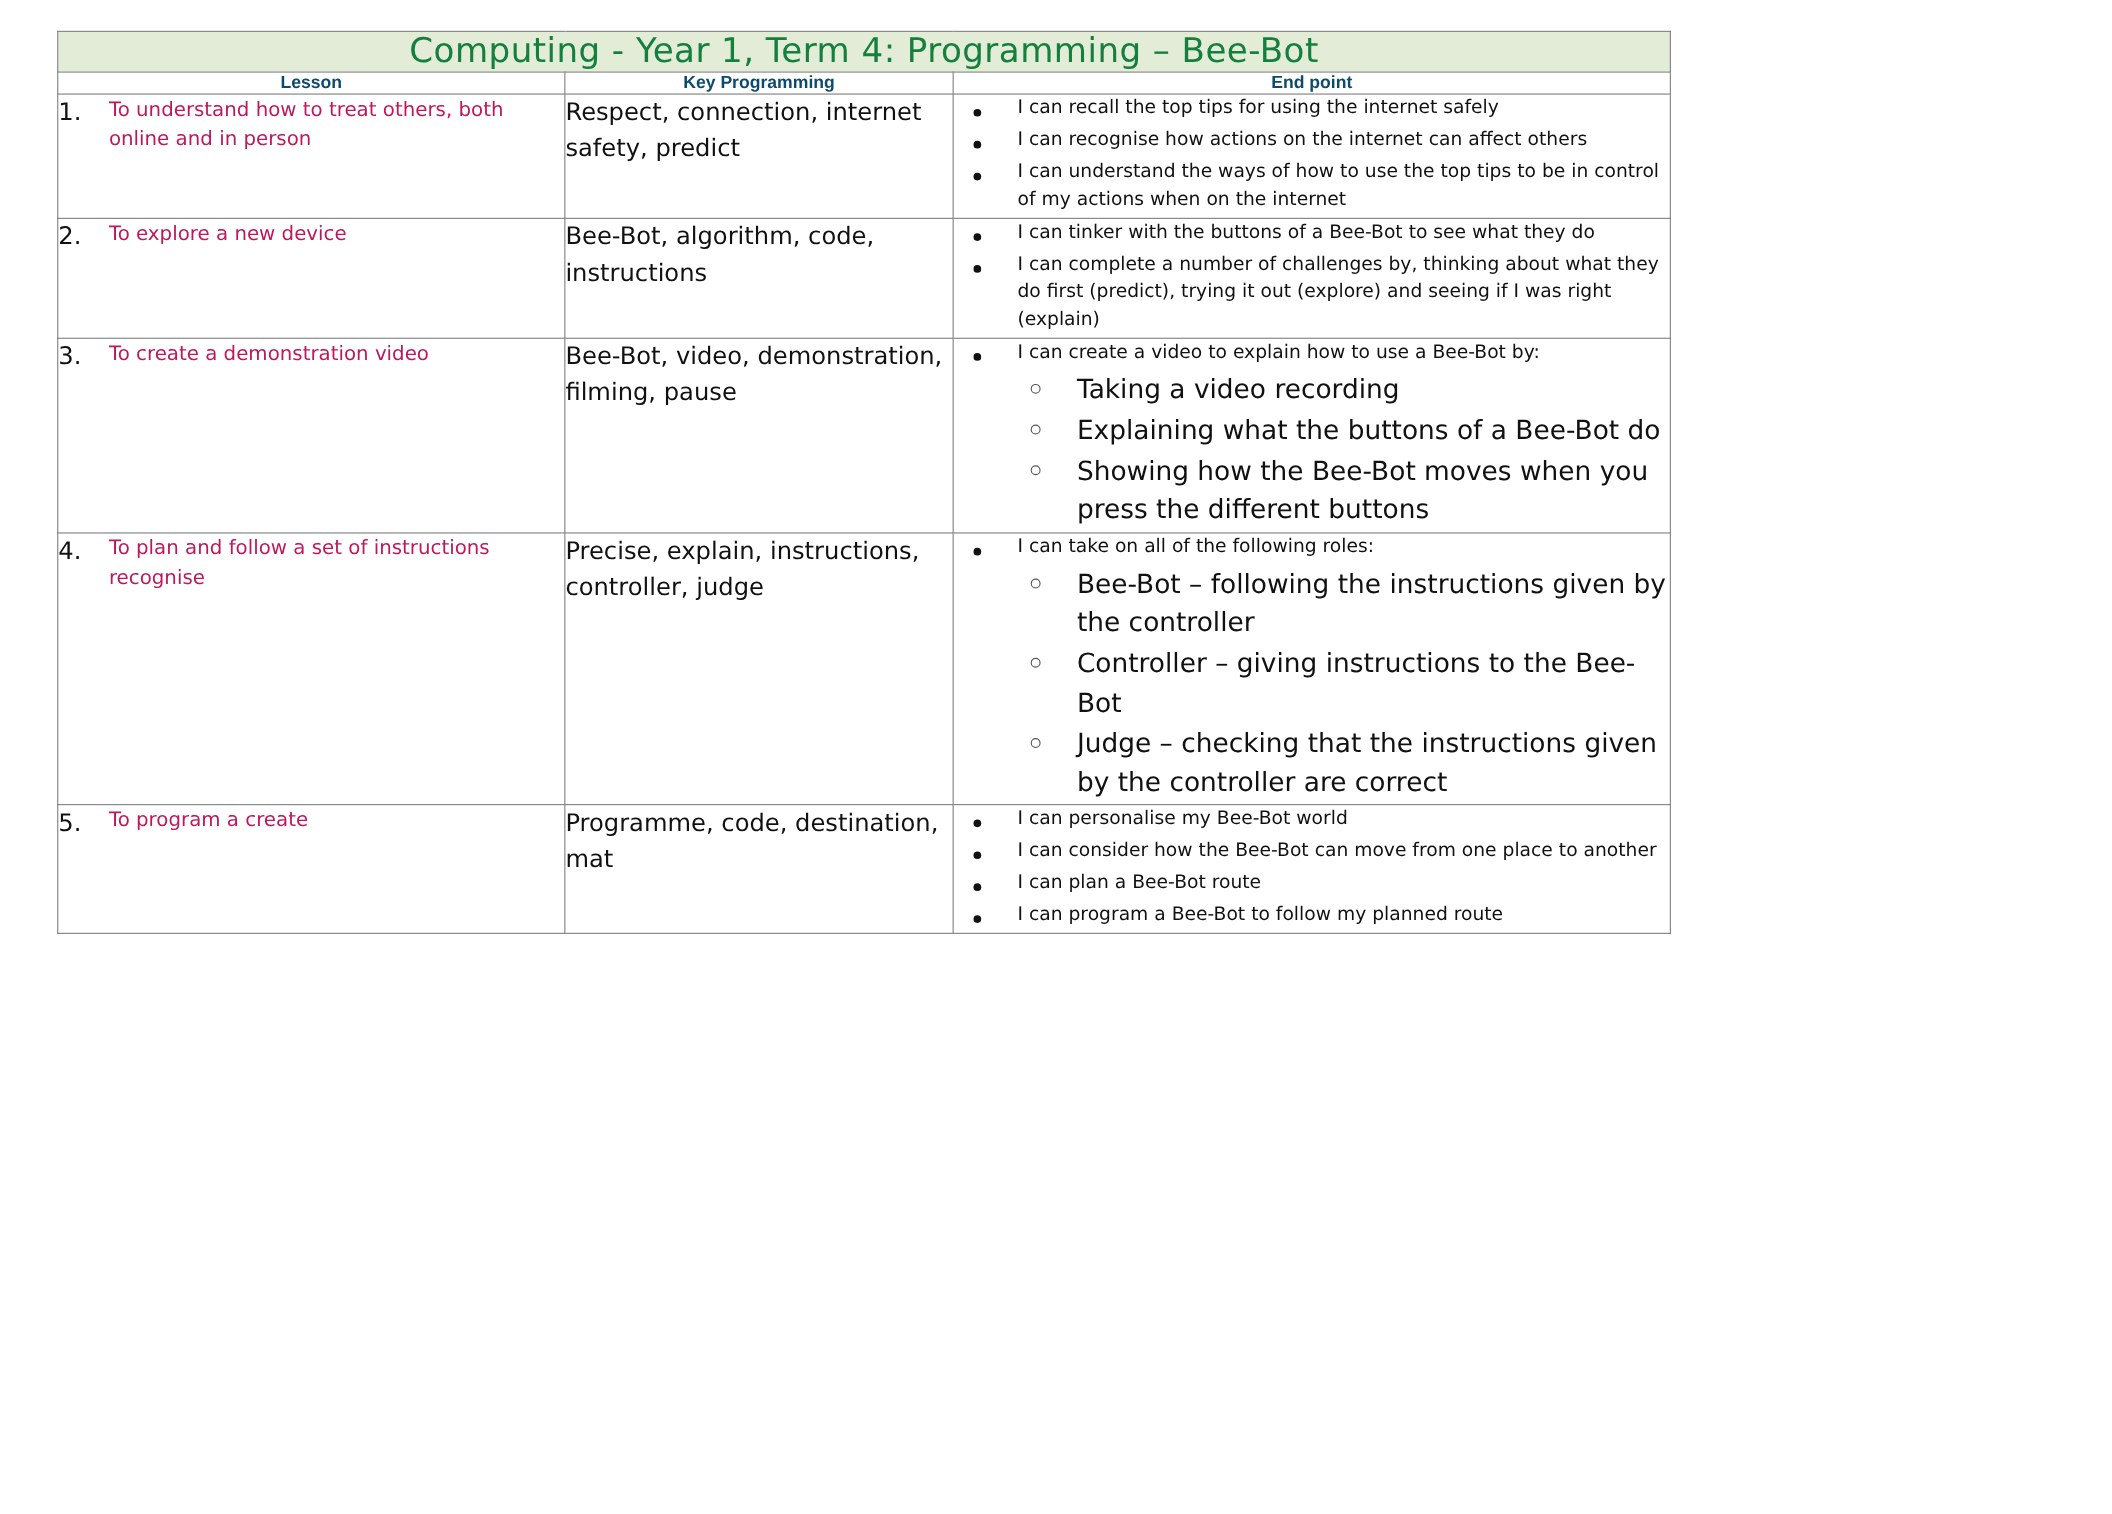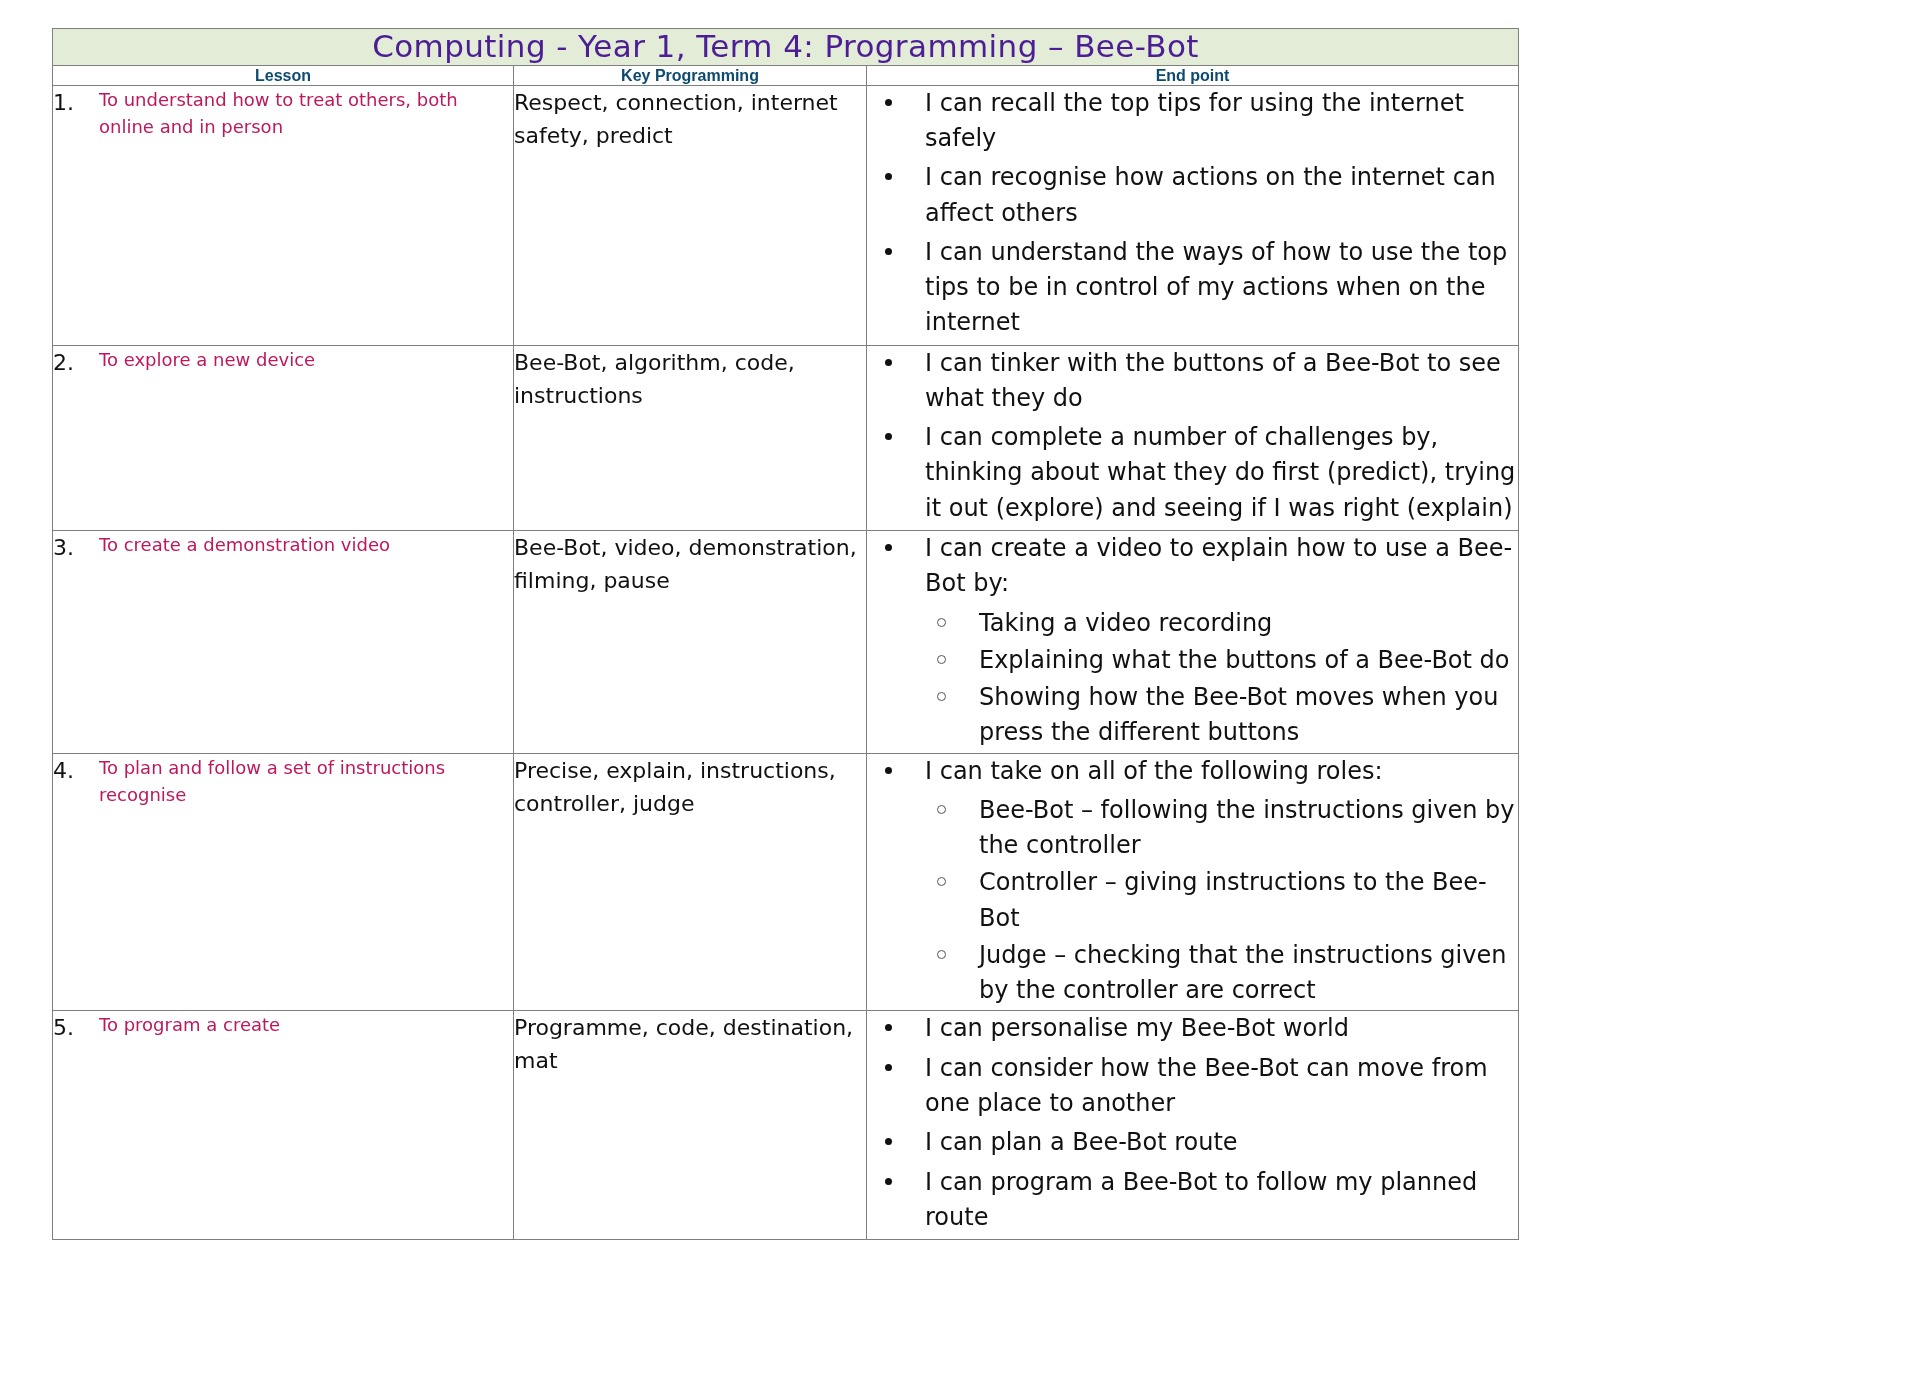--- a/index.html
+++ b/index.html
@@ -40,21 +40,21 @@
   .title-cell {
     background: #e2ecd7;
     text-align: center;
     padding: 12px 8px 14px 8px;
     border: 1px solid #7f7f7f;
   }
   .title-text {
     font-family: "DejaVu Sans", sans-serif;
     font-size: 31px;
     font-weight: 400;
-    color: #4c1d95;
+    color: #15803d;
     letter-spacing: 0.4px;
     line-height: 1.15;
   }
 
   .head-cell {
     padding: 9px 10px 9px 12px;
     background: #ffffff;
   }
   .head-text {
     font-family: Liberation Sans, sans-serif;
@@ -98,21 +98,21 @@
   }
   ul.endpoint-list {
     list-style: none;
     margin: 0;
     padding: 0;
   }
   ul.endpoint-list > li.lvl1 {
     position: relative;
     padding-left: 58px;
     margin: 0 0 4px 0;
-    font-size: 24px;
+    font-size: 17px;
     color: #111111;
     line-height: 1.47;
   }
   ul.endpoint-list > li.lvl1 > .bullet-dot {
     position: absolute;
     left: 18px;
     top: 13px;
     width: 7px;
     height: 7px;
     border-radius: 50%;

